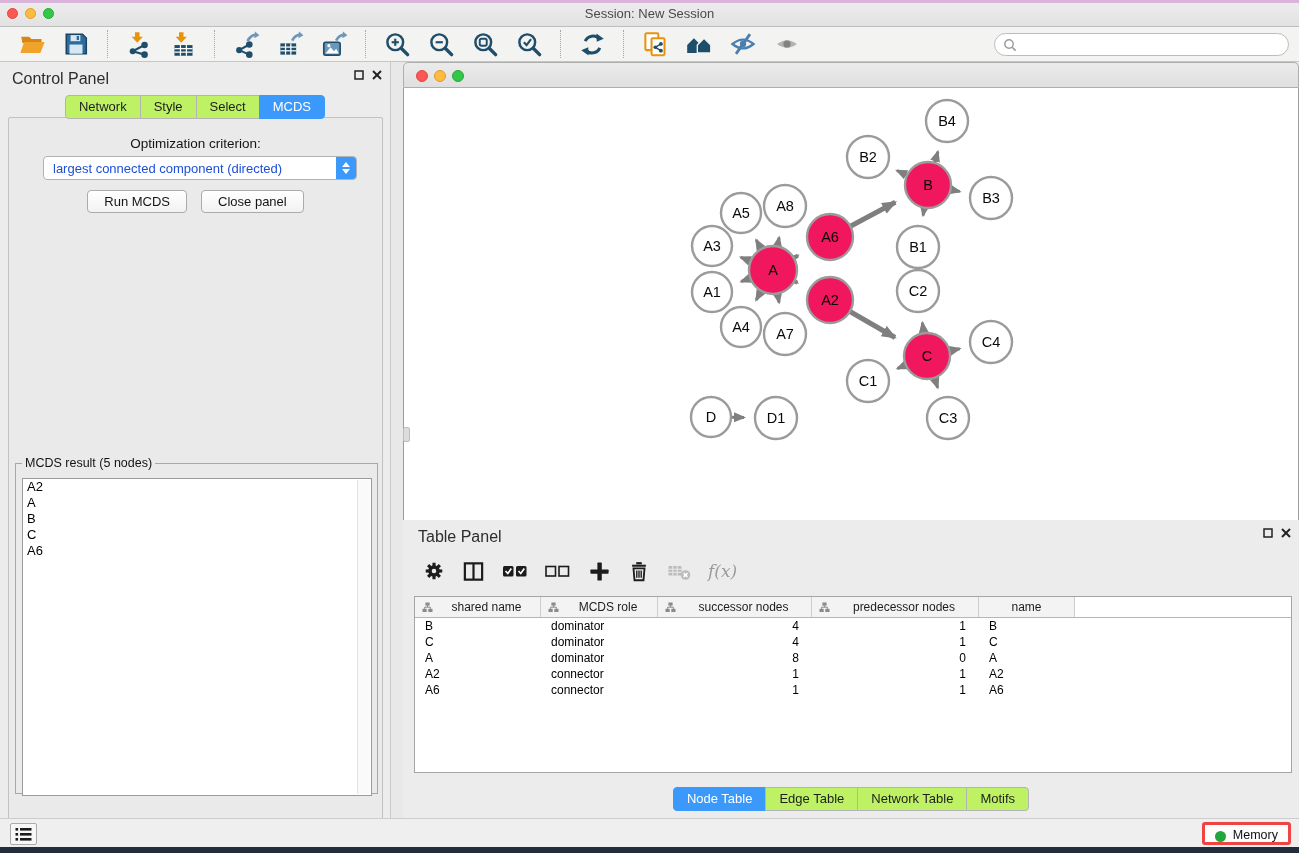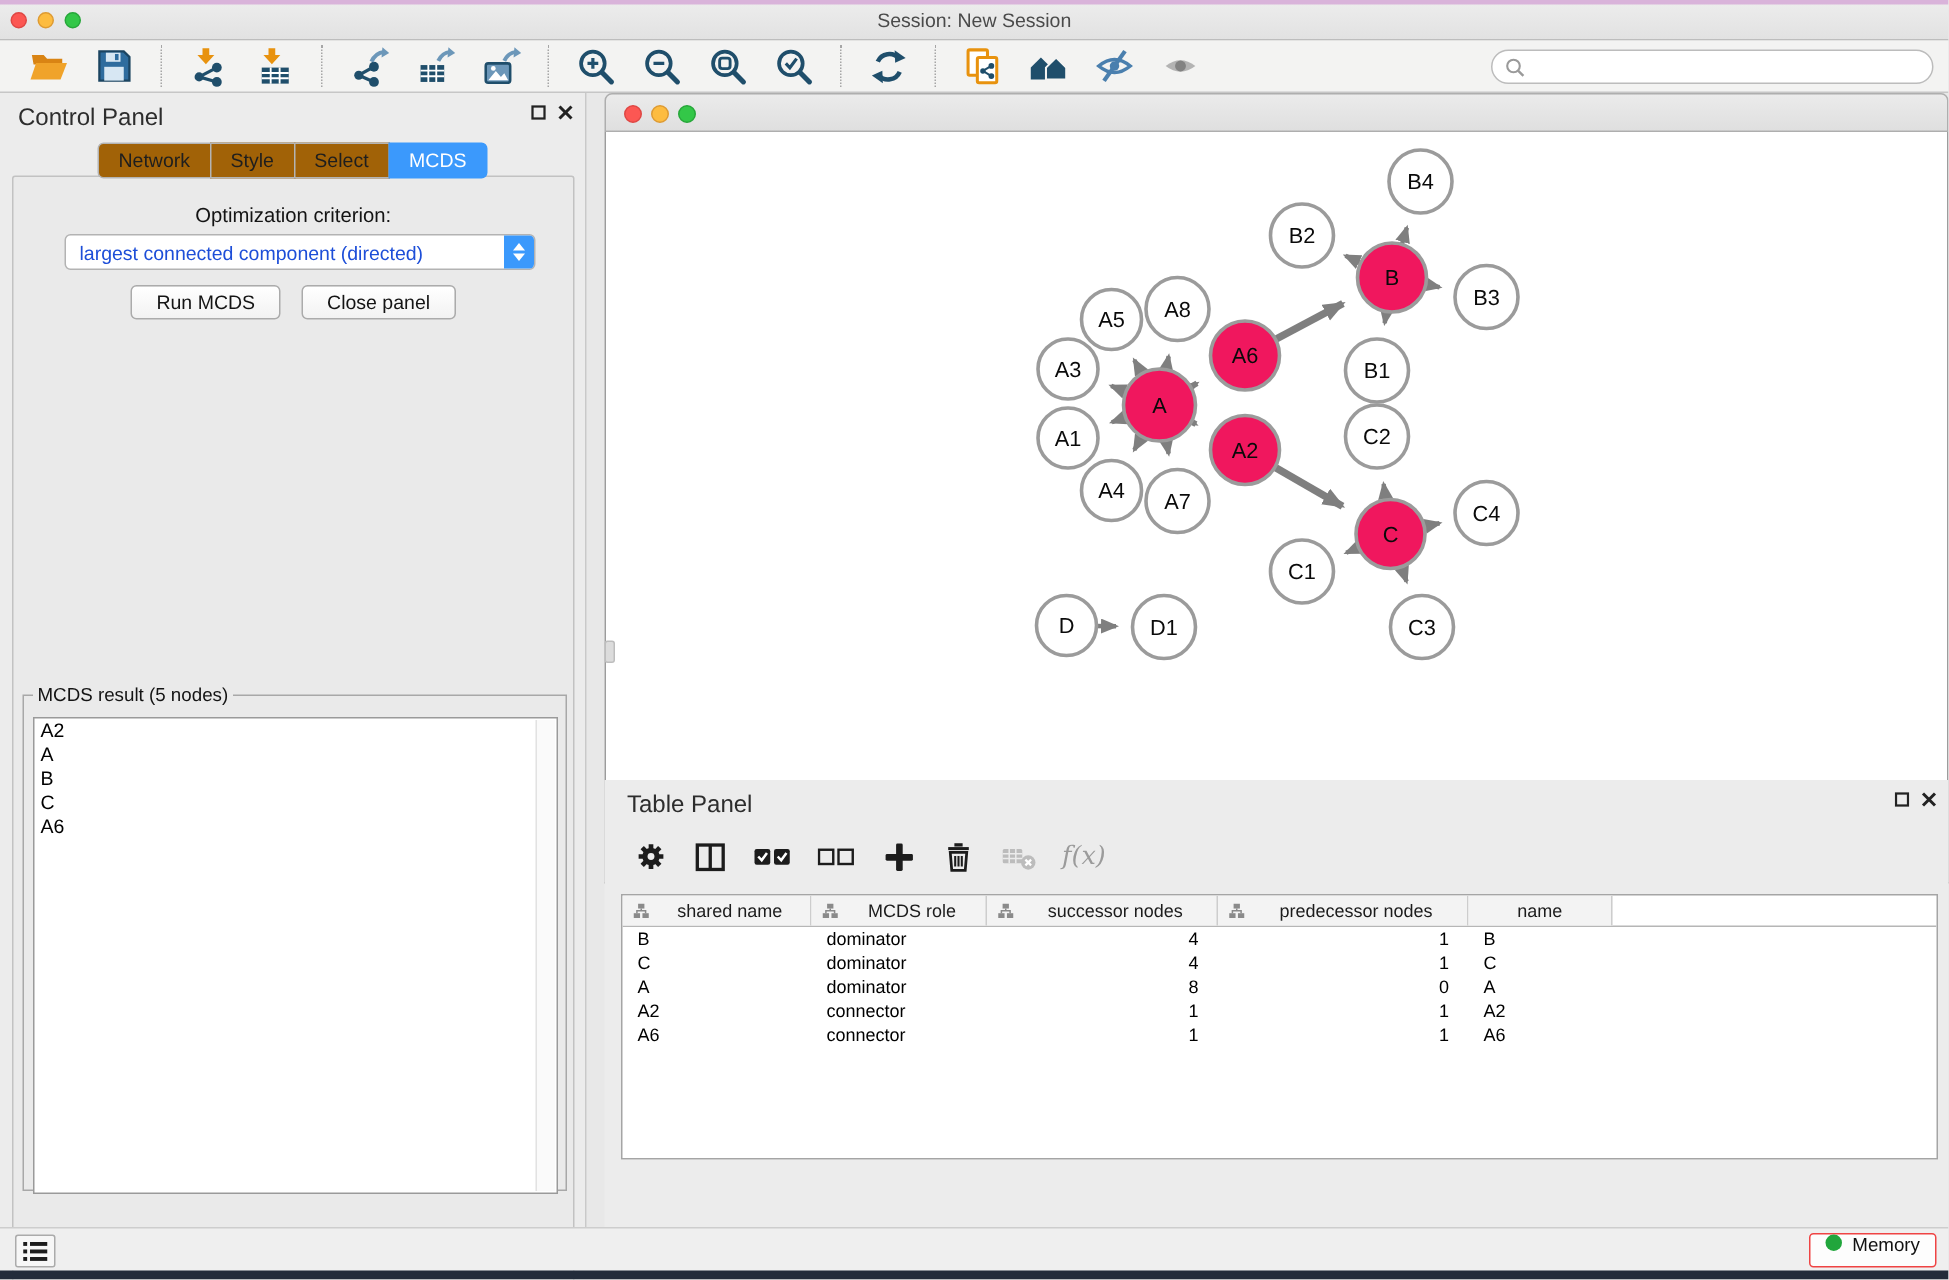--- a/index.html
+++ b/index.html
@@ -28,21 +28,21 @@
   .searchbox input { border:none; outline:none; flex:1; height:18px; font-size:12px; background:transparent; }
 
   
   .control-panel { position:absolute; left:0; top:62px; width:391px; height:756px;
     background:#ececec; border-right:1px solid #c9c9c9; }
   .panel-head { position:relative; height:30px; }
   .panel-title { position:absolute; left:12px; top:8px; font-size:16px; color:#2d2d2d; }
   .panel-ctrls { position:absolute; right:8px; top:8px; display:flex; gap:8px; align-items:center; }
   .cp-tabs { position:absolute; top:33px; left:0; width:100%; display:flex; justify-content:center; z-index:3; }
   .seg { display:flex; }
-  .seg .tab { background:#a16207; border:1px solid #b4b4b4; padding:3px 13px 4px 13px; font-size:13px;
+  .seg .tab { background:#bef264; border:1px solid #b4b4b4; padding:3px 13px 4px 13px; font-size:13px;
     color:#1e1e1e; margin-left:-1px; white-space:nowrap; }
   .seg .tab:first-child { border-radius:4px 0 0 4px; margin-left:0; }
   .seg .tab:last-child { border-radius:0 4px 4px 0; }
   .seg .tab.sel { background:#3b99fc; border-color:#3b99fc; color:#fff; }
   .cp-content { position:absolute; left:8px; top:55px; width:375px; height:745px;
     background:#eaeaea; border:1px solid #c2c2c2; border-radius:2px; }
   .opt-label { margin-top:18px; text-align:center; font-size:13.5px; color:#141414; }
   .dropdown { position:absolute; left:34px; top:38px; width:314px; height:24px; background:#fff;
     border:1px solid #b3b3b3; border-radius:4px; display:flex; align-items:center; overflow:hidden; }
   .dd-text { flex:1; font-size:13px; color:#1d4ed8; padding-left:9px; white-space:nowrap; }
@@ -95,21 +95,21 @@
   .td.left { padding-left:10px; text-align:left; }
   .td.right { padding-right:13px; text-align:right; }
   .tp-tabs { position:absolute; left:0; bottom:7px; width:100%; display:flex; justify-content:center; }
 
   
   .status-bar { position:absolute; left:0; top:818px; width:1299px; height:29px; background:#efefef;
     border-top:1px solid #cdcdcd; }
   .list-btn { position:absolute; left:10px; top:4px; width:27px; height:22px; background:#f7f7f7;
     border:1px solid #ababab; border-radius:2px; display:flex; align-items:center; justify-content:center; }
   .mem-btn { position:absolute; right:8px; top:3px; height:23px; padding:0 10px; background:#fdfdfd;
-    border:1px solid #ef4444; border-radius:3px; display:flex; align-items:flex-start; gap:7px; font-size:12.5px; color:#111; }
+    border:3px solid #ef4444; border-radius:3px; display:flex; align-items:flex-end; gap:7px; font-size:12.5px; color:#111; }
   .mem-dot { width:11px; height:11px; border-radius:50%; background:#21a63c; }
   .bottom-strip { position:absolute; left:0; top:847px; width:1299px; height:6px; background:#232c3a; }
 </style>
 </head>
 <body>
 
 <div id="app">
 
   <div class="titlebar">
     <div class="toprim"></div>
@@ -634,20 +634,28 @@
           </div>
           <div class="tr">
             <div class="td left" style="width: 126px;">A6</div>
             <div class="td left" style="width: 117px;">connector</div>
             <div class="td right" style="width: 154px;">1</div>
             <div class="td right" style="width: 167px;">1</div>
             <div class="td left" style="width: 96px;">A6</div>
           </div>
         </div>
     </div>
+    <div class="tp-tabs">
+      <div class="seg" id="tp-tabs-seg">
+          <div class="tab sel">Node Table</div>
+          <div class="tab">Edge Table</div>
+          <div class="tab">Network Table</div>
+          <div class="tab">Motifs</div>
+        </div>
+    </div>
   </div>
 
   <div class="status-bar">
     <div class="list-btn">
       <svg width="17" height="15" viewBox="0 0 17 15">
         <g fill="#1c1c1c">
           <rect x="0.5" y="1" width="2.6" height="2.6"></rect>
             <rect x="5" y="1" width="11.5" height="2.6"></rect>
           <rect x="0.5" y="6" width="2.6" height="2.6"></rect>
             <rect x="5" y="6" width="11.5" height="2.6"></rect>

